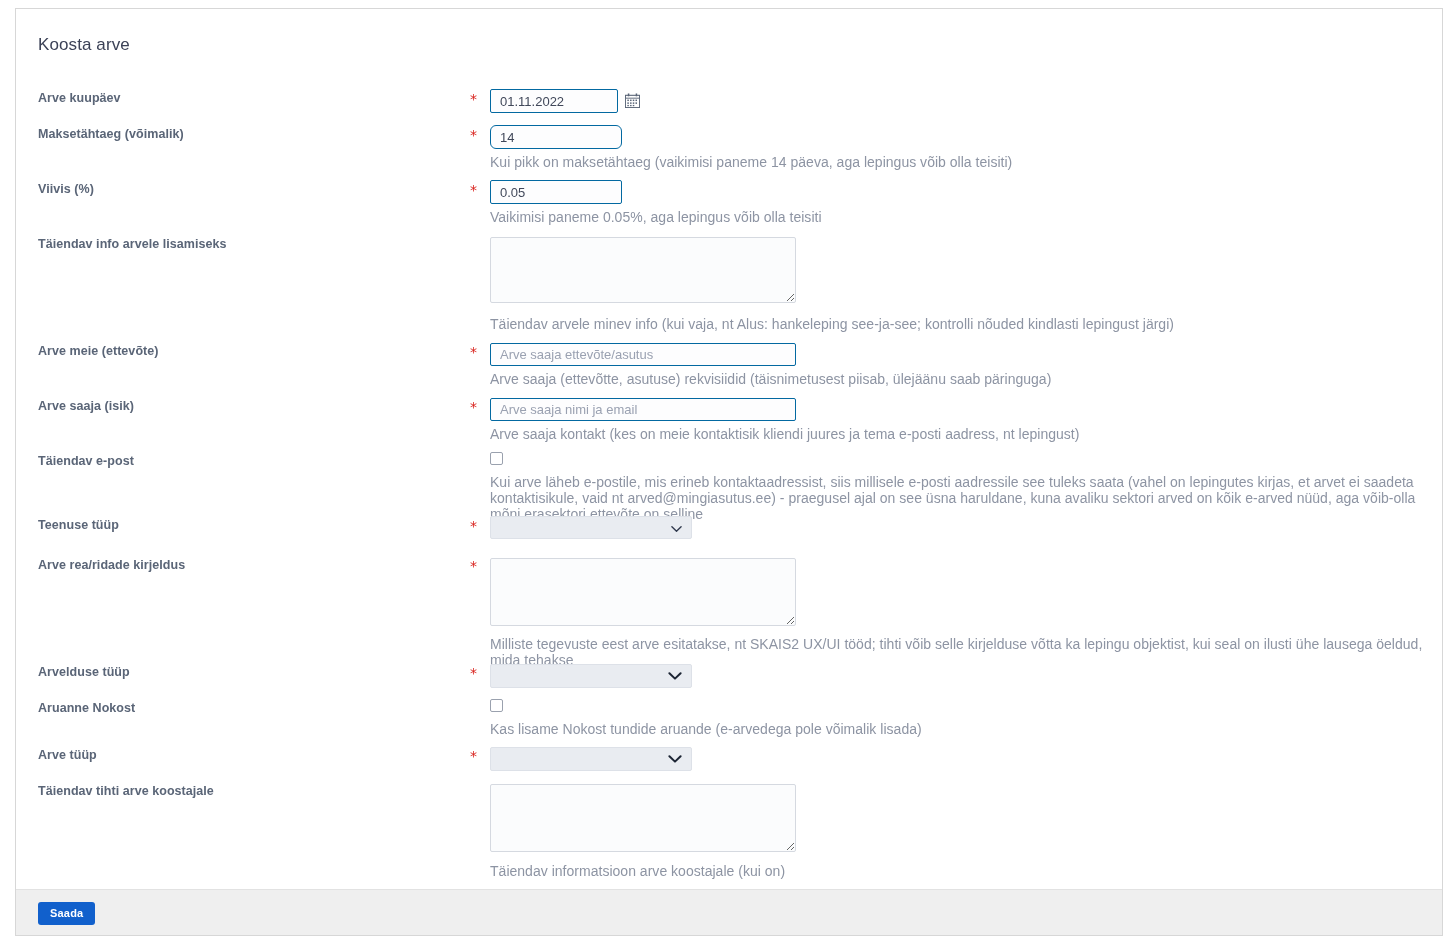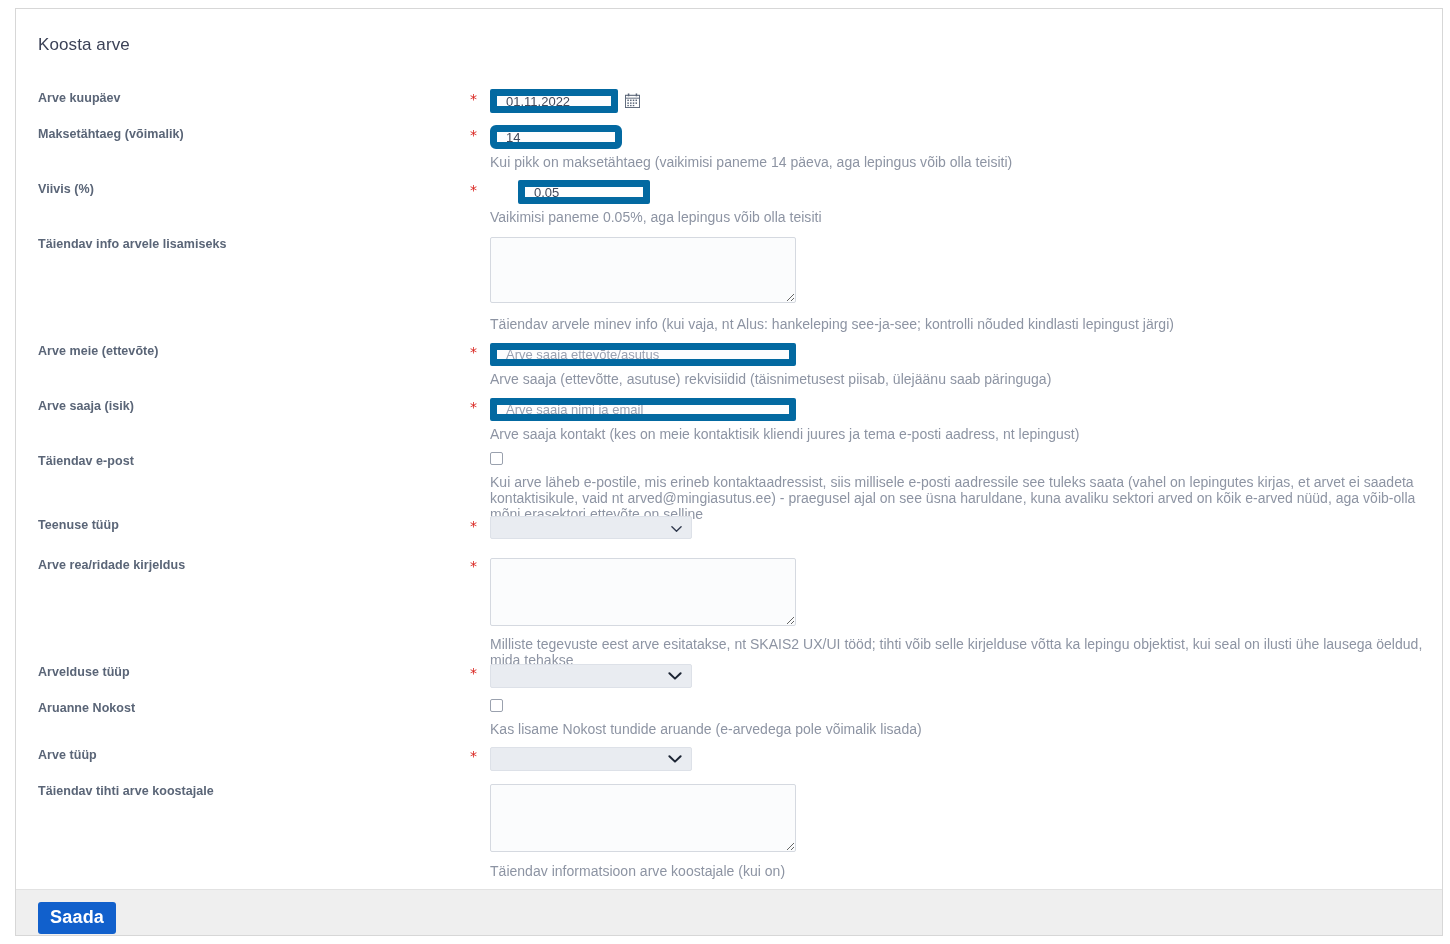--- a/index.html
+++ b/index.html
@@ -74,21 +74,21 @@
     color: #8d94a3;
     letter-spacing: 0.02px;
     line-height: 16px;
   }
 
   
   .txt {
     position: absolute;
     left: 474px;
     box-sizing: border-box;
-    border: 7px solid #0369a1;
+    border: 1px solid #0369a1;
     background: #fdfdfe;
     border-radius: 2px;
     font-family: "Liberation Sans", sans-serif;
     font-size: 13px;
     color: #41485a;
     padding: 0 9px;
     height: 24px;
     outline: none;
   }
   .txt::placeholder { color: #9aa1b1; }
@@ -157,21 +157,21 @@
   }
   .btn-primary {
     position: absolute;
     left: 22px;
     top: 12px;
     background: #1160cc;
     color: #ffffff;
     border: none;
     border-radius: 3px;
     font-family: "Liberation Sans", sans-serif;
-    font-size: 18px;
+    font-size: 11px;
     font-weight: bold;
     padding: 5px 12px 6px 12px;
     cursor: pointer;
     letter-spacing: 0.2px;
   }
 </style>
 </head>
 <body>
 
 <div class="card">
@@ -209,21 +209,21 @@
     <div class="row">
       <div class="label" style="top:118px">Maksetähtaeg (võimalik)</div>
       <div class="req" style="top:119px">*</div>
       <input class="txt" style="top: 116px; width: 132px; border-radius: 6px;" type="text" value="14">
       <div class="help" style="top:145px">Kui pikk on maksetähtaeg (vaikimisi paneme 14 päeva, aga lepingus võib olla teisiti)</div>
     </div>
 
     <div class="row">
       <div class="label" style="top:173px">Viivis (%)</div>
       <div class="req" style="top:174px">*</div>
-      <input class="txt" style="top: 171px; width: 132px; margin-left: 28px;" type="text" value="0.05">
+      <input class="txt" style="top: 171px; width: 132px;" type="text" value="0.05">
       <div class="help" style="top:200px">Vaikimisi paneme 0.05%, aga lepingus võib olla teisiti</div>
     </div>
 
     <div class="row">
       <div class="label" style="top:228px">Täiendav info arvele lisamiseks</div>
       <textarea class="ta" style="top: 228px; width: 306px; height: 66px;"></textarea>
       <div class="help" style="top:307px">Täiendav arvele minev info (kui vaja, nt Alus: hankeleping see-ja-see; kontrolli nõuded kindlasti lepingust järgi)</div>
     </div>
 
     <div class="row">

